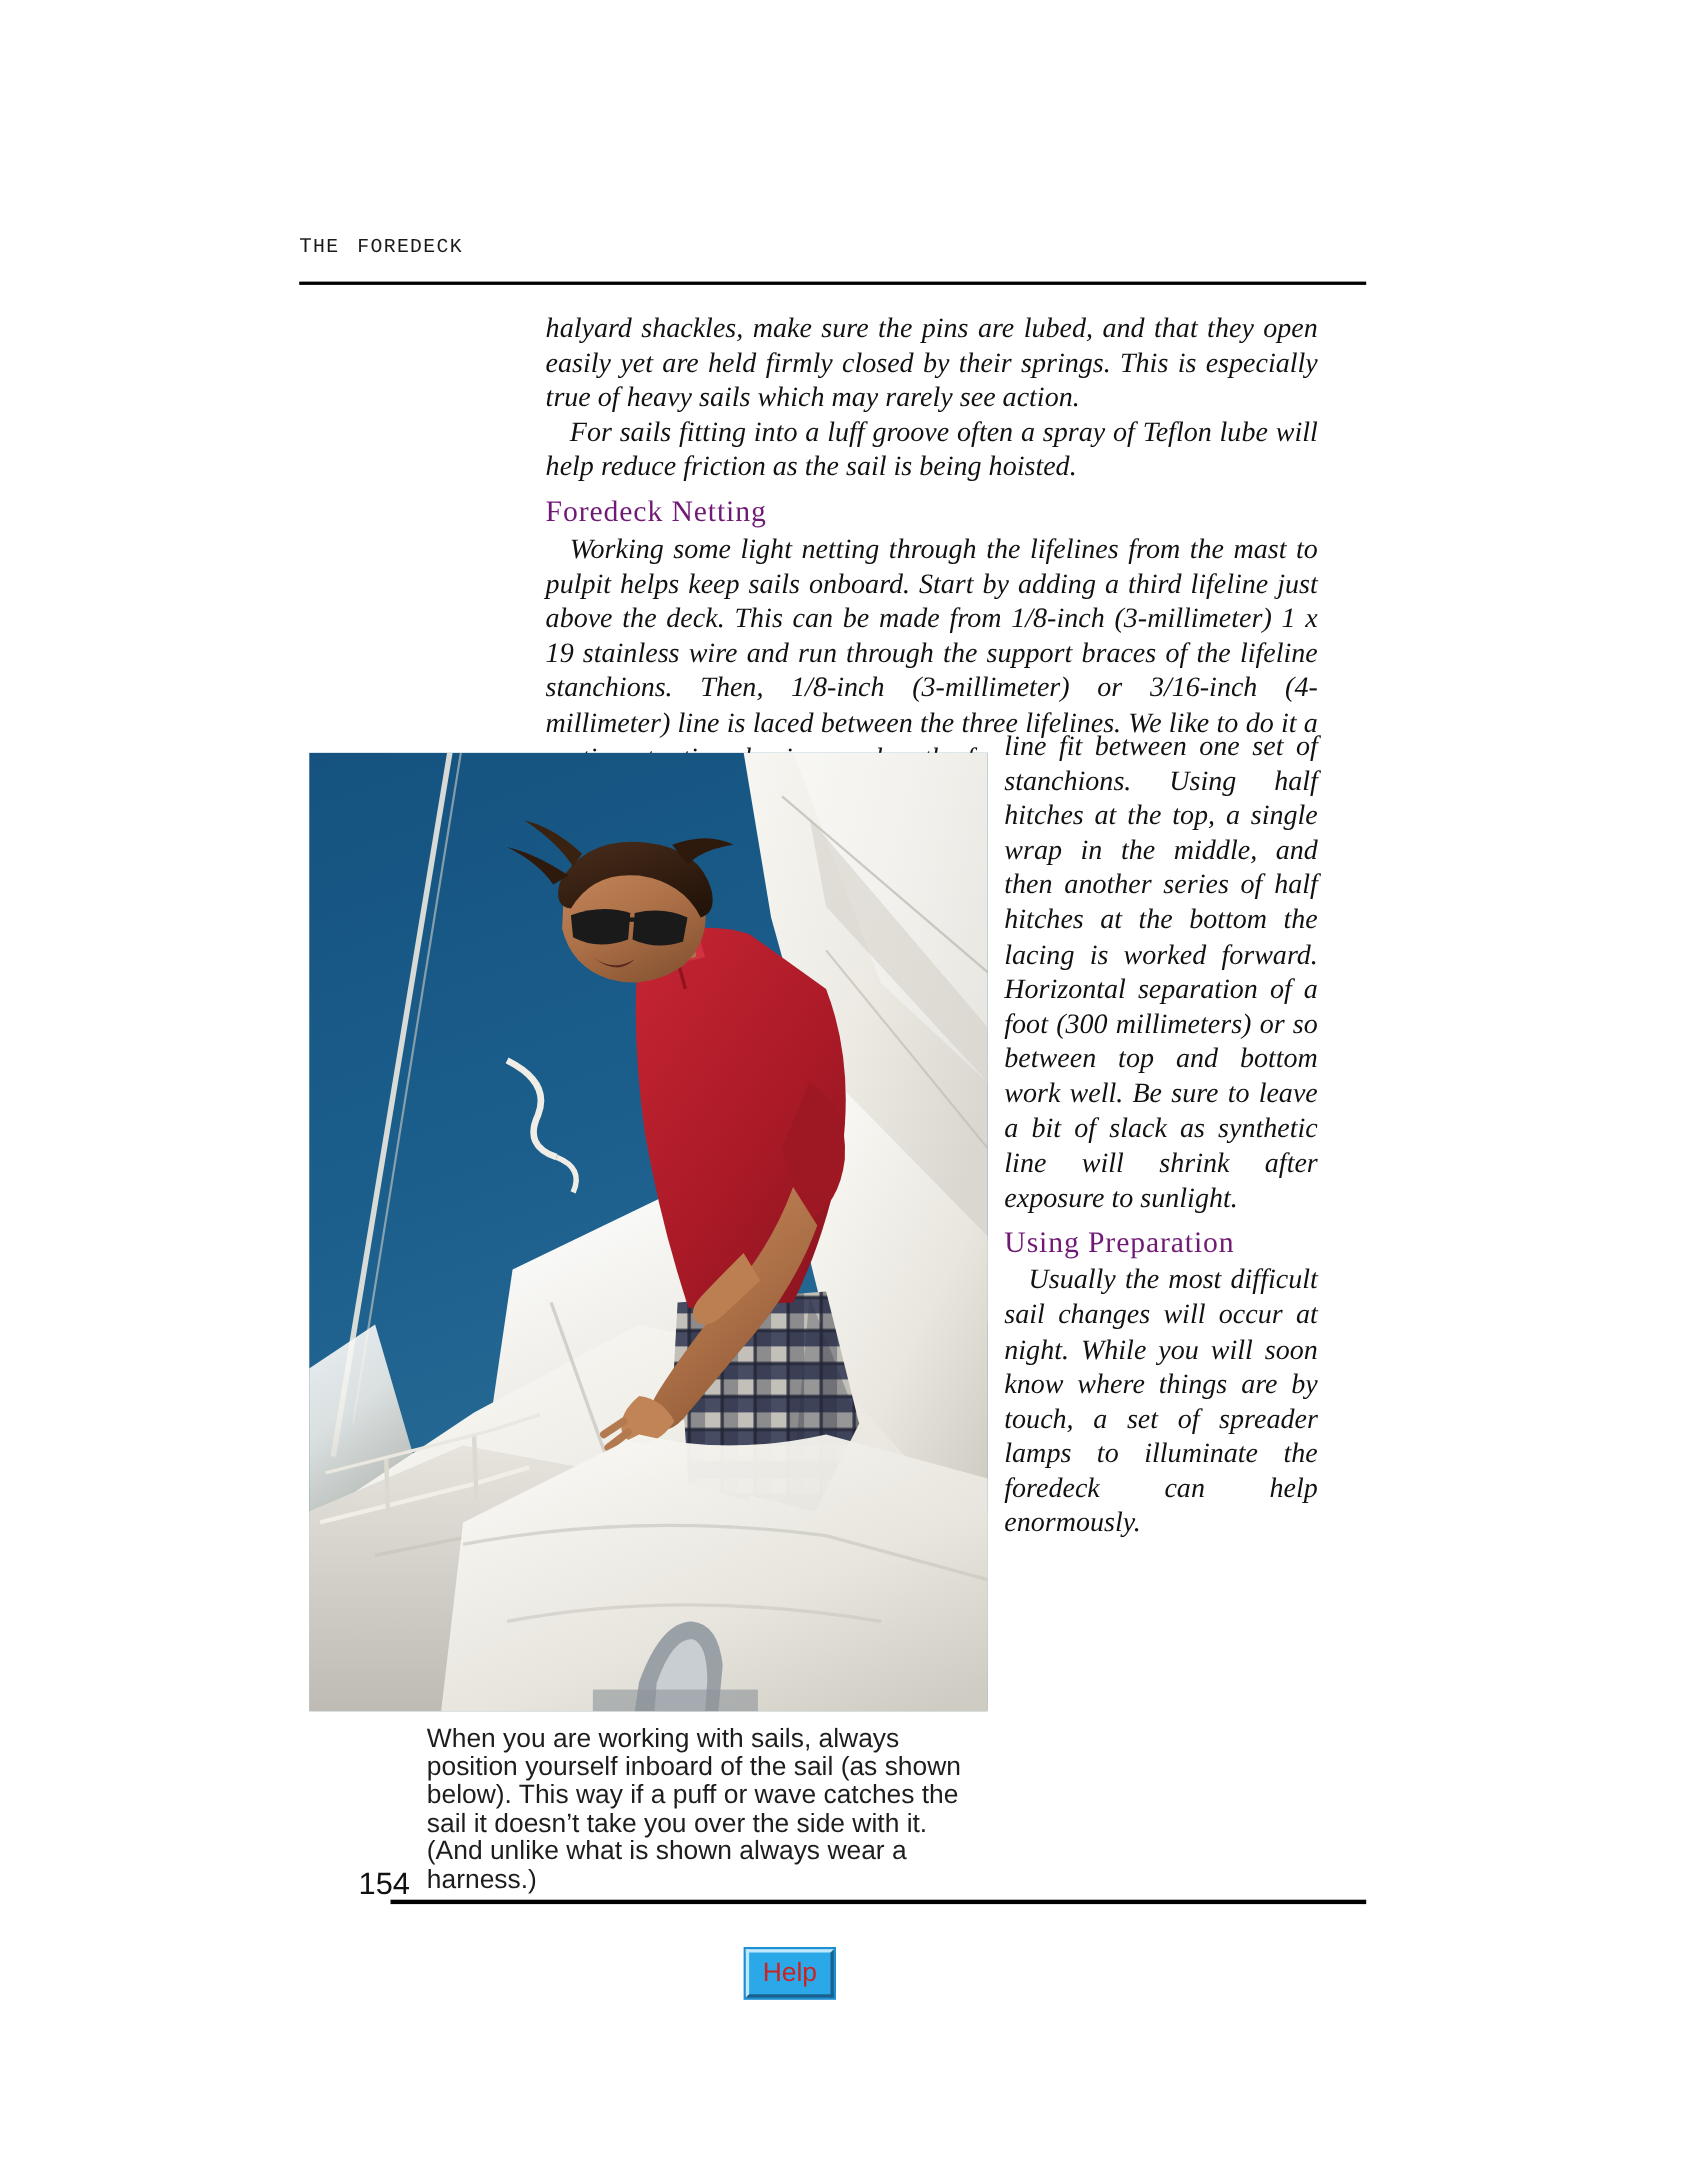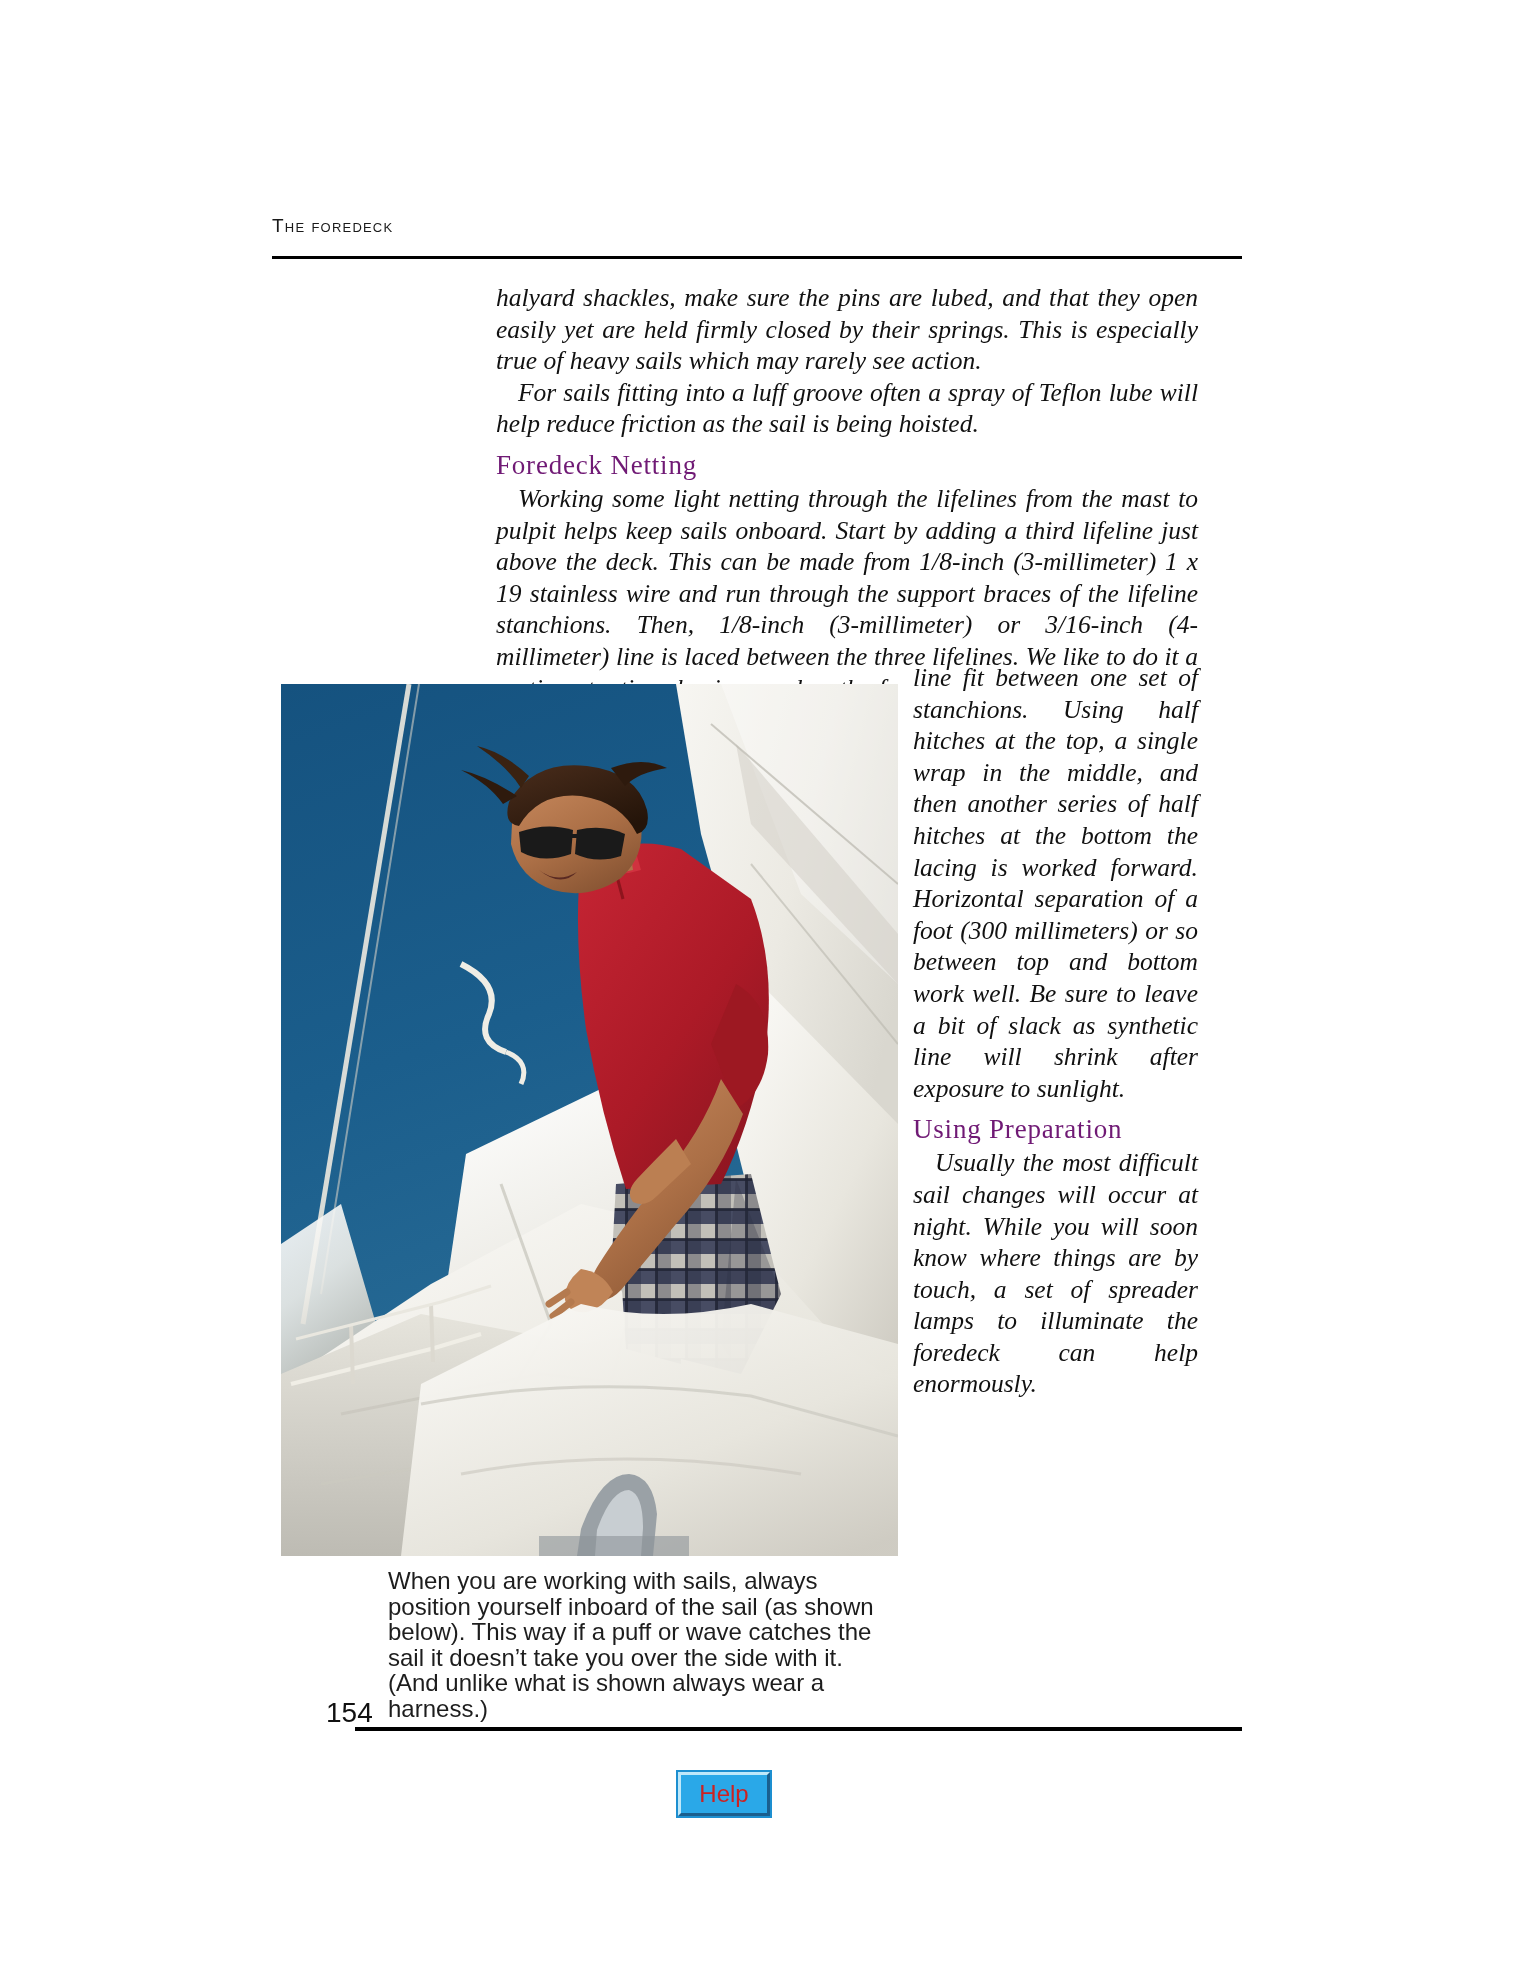--- a/index.html
+++ b/index.html
@@ -19,22 +19,22 @@
     position: absolute;
     inset: 0;
     background: #ffffff;
   }
 
   
   .running-head {
     position: absolute;
     left: 272px;
     top: 208px;
-    font-family: Liberation Sans, sans-serif;
-    font-size: 18px;
+    font-family: Liberation Mono, monospace;
+    font-size: 25px;
     letter-spacing: 1.2px;
     color: #1a1a1a;
     font-variant: small-caps;
     text-transform: lowercase;
   }
   .running-head::first-letter { font-size: 27px; }
 
   .rule-top {
     position: absolute;
     left: 272px;
@@ -123,21 +123,21 @@
     width: 887px;
     height: 4px;
     background: #000000;
   }
 
   
   .help-button {
     position: absolute;
     left: 678px;
     top: 1772px;
-    width: 92px;
+    width: 80px;
     height: 44px;
     background: #2aa8e8;
     border-top: 3px solid #bfe8fa;
     border-left: 3px solid #bfe8fa;
     border-right: 3px solid #1a5f8e;
     border-bottom: 3px solid #1a5f8e;
     box-shadow: 0 0 0 2px #1d8fd0;
     color: #cc2222;
     font-family: "Liberation Sans", "DejaVu Sans", sans-serif;
     font-size: 24px;

